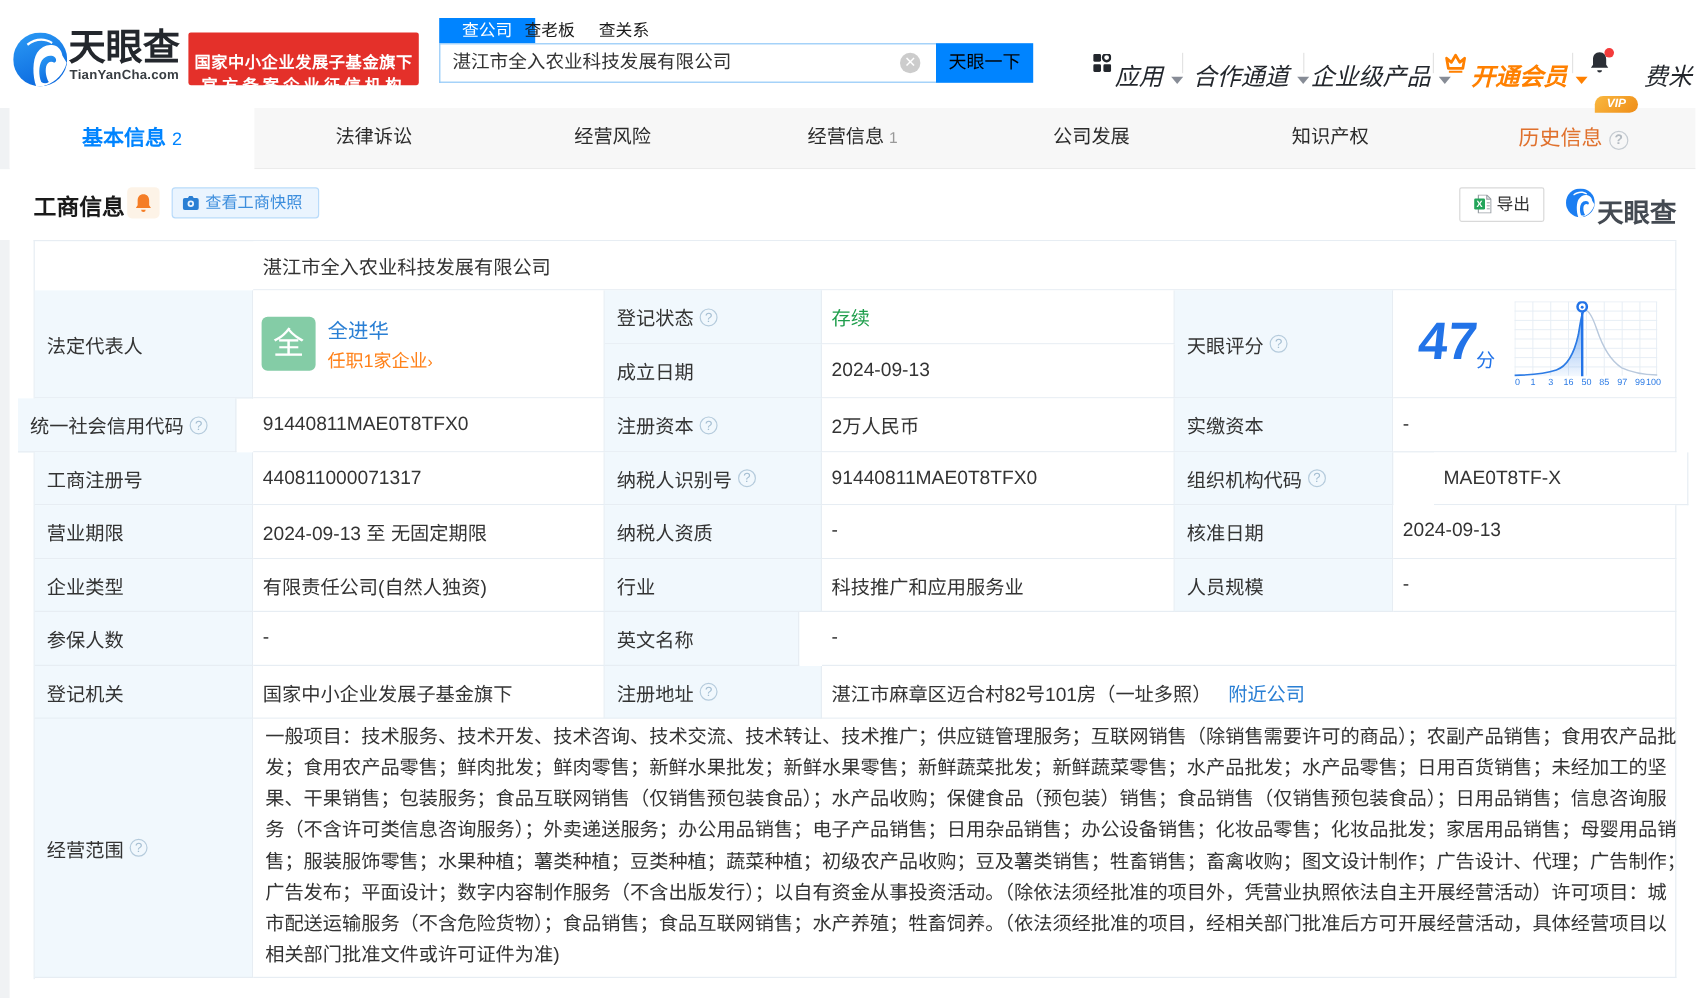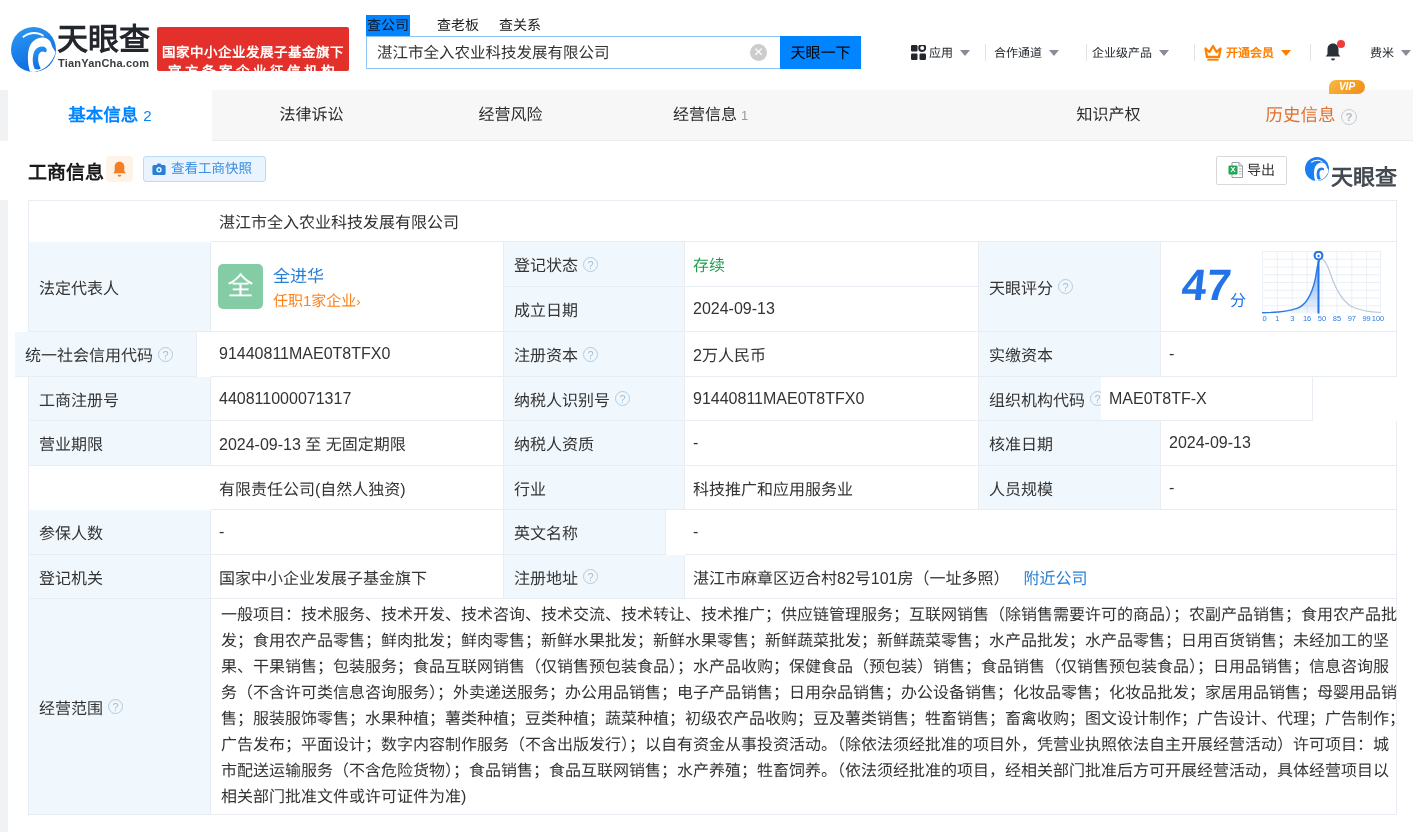--- a/index.html
+++ b/index.html
@@ -11,29 +11,29 @@
 
   
   #hdr { position:absolute; left:0; top:0; width:1413px; height:90px; background:#fff; }
   .logo-txt { position:absolute; left:57px; top:24px; font-size:31px; line-height:31px; font-weight:bold; color:#23272d; }
   .logo-sub { position:absolute; left:58px; top:57px; font-size:11px; font-weight:bold; color:#383d42; letter-spacing:0.2px; }
   .redbox { position:absolute; left:157px; top:27px; width:192px; height:44px; background:#e4302a; border-radius:2px; color:#fff; font-weight:bold; text-align:center; }
   .redbox .l1 { font-size:13.5px; line-height:19px; margin-top:16px; letter-spacing:0.5px;}
   .redbox .l2 { font-size:13.5px; line-height:19px; letter-spacing:3.5px; }
 
   .stab { position:absolute; top:15px; height:21px; font-size:14px; line-height:21px; color:#1a1a1a; text-align:center; }
-  #stab1 { left:366px; width:44px; background:#0084ff; color:#0f172a; }
+  #stab1 { left:366px; width:80px; background:#0084ff; color:#ffffff; }
   #stab2 { left:437px; width:42px; }
   #stab3 { left:499px; width:42px; }
   #sinput { position:absolute; left:366px; top:36px; width:414px; height:33px; background:#fff; border:1px solid #8fc7f8; border-right:none; }
   #sinput .txt { position:absolute; left:10px; top:5px; font-size:15.5px; line-height:22px; color:#333; }
   #sclear { position:absolute; left:750px; top:44px; width:17px; height:17px; border-radius:50%; background:#ccc; color:#fff; font-size:12px; line-height:17px; text-align:center; }
   #sbtn { position:absolute; left:780px; top:36px; width:81px; height:33px; background:#0084ff; color:#000000; font-size:15px; text-align:center; line-height:33px; }
 
-  .nav { position:absolute; top:43px; height:20px; font-size:12px; color:#23272d; line-height:20px; white-space:nowrap; }
+  .nav { position:absolute; top:55px; height:20px; font-size:20px; color:#23272d; line-height:20px; white-space:nowrap;font-style:italic; }
   .caret { display:inline-block; width:0; height:0; border-left:5px solid transparent; border-right:5px solid transparent; border-top:6px solid #878c96; vertical-align:1px; margin-left:7px; }
   .vsep { position:absolute; top:44px; width:1px; height:17px; background:#e3e3e3; }
 
   
   #tabbar { position:absolute; left:0; top:90px; width:1413px; height:51px; background:#f7f7f7; border-bottom:1px solid #ebebeb; }
   #leftstrip { position:absolute; left:0; top:90px; width:8px; height:742px; background:#f0f2f4; }
   .tab { position:absolute; top:90px; height:51px; line-height:50px; text-align:center; font-size:16px; color:#2b2b2b; width:199px; }
   .tab.active { background:#fff; color:#0084ff; font-weight:bold; font-size:17.5px; }
   .tab .cnt { font-size:15px; font-weight:normal; color:#0084ff; margin-left:5px; }
   .tab .cnt2 { font-size:13px; color:#999; margin-left:4px; }
@@ -114,20 +114,21 @@
     <div class="abs" style="left:1337px; top:40px; width:8px; height:8px; border-radius:50%; background:#f43b3b;"></div>
     <div class="nav" style="left:1370px;">费米<span class="caret"></span></div>
   </div>
 
   <div id="tabbar"></div>
   <div id="leftstrip"></div>
   <div class="tab active" style="left:8px; width:204px;">基本信息<span class="cnt">2</span></div>
   <div class="tab" style="left:212px;">法律诉讼</div>
   <div class="tab" style="left:411px;">经营风险</div>
   <div class="tab" style="left:611px;">经营信息<span class="cnt2">1</span></div>
+  <div class="tab" style="left:810px;">公司发展</div>
   <div class="tab" style="left:1009px;">知识产权</div>
   <div class="tab hist" style="left:1209px; padding-right:16px;">历史信息</div>
   <div class="abs" style="left:1329px; top:80px; width:36px; height:14px; border-radius:7px 7px 7px 0; background:linear-gradient(135deg,#f9b840,#ef8d18); color:#fff; font-size:10px; font-weight:bold; font-style:italic; text-align:center; line-height:14px;">VIP</div>
   <div class="abs" style="left:1341px; top:109px; width:16px; height:16px; border:1.5px solid #c6ccd2; border-radius:50%; color:#b3bac1; font-size:11.5px; font-weight:bold; line-height:15px; text-align:center;">?</div>
 
   <div id="sechead"></div>
     <div id="ictitle">工商信息</div>
     <div class="abs" style="left:106px; top:156px; width:27px; height:26px; background:#fdf3e7; border-radius:4px;"></div>
     <svg class="abs" style="left:112px; top:161px;" width="15" height="17" viewBox="0 0 15 17">
       <path d="M7.5,0.8 C4.4,0.8 2.7,3 2.7,6 L2.7,10 L1.2,12.3 L13.8,12.3 L12.3,10 L12.3,6 C12.3,3 10.6,0.8 7.5,0.8 Z" fill="#f57d26"></path>
@@ -235,29 +236,30 @@
   <div class="cell lbl" style="left:504px; top:332px; width:181px; height:45px;">注册资本<span class="qm">?</span></div>
   <div class="cell val" style="left:685px; top:332px; width:294px; height:45px;">2万人民币</div>
   <div class="cell lbl" style="left:979px; top:332px; width:182px; height:45px;">实缴资本</div>
   <div class="cell val" style="left:1161px; top:332px; width:236px; height:45px;">-</div>
 
   <div class="cell lbl" style="left:29px; top:377px; width:182px; height:44px;">工商注册号</div>
   <div class="cell val" style="left:211px; top:377px; width:293px; height:44px;">440811000071317</div>
   <div class="cell lbl" style="left:504px; top:377px; width:181px; height:44px;">纳税人识别号<span class="qm">?</span></div>
   <div class="cell val" style="left:685px; top:377px; width:294px; height:44px;">91440811MAE0T8TFX0</div>
   <div class="cell lbl" style="left:979px; top:377px; width:182px; height:44px;">组织机构代码<span class="qm">?</span></div>
-  <div class="cell val" style="left:1101px; top:377px; width:212px; height:44px;">MAE0T8TF-X</div>
+  <div class="cell val" style="left:1195px; top:377px; width:212px; height:44px;">MAE0T8TF-X</div>
 
   <div class="cell lbl" style="left:29px; top:421px; width:182px; height:45px;">营业期限</div>
   <div class="cell val" style="left:211px; top:421px; width:293px; height:45px;">2024-09-13 至 无固定期限</div>
   <div class="cell lbl" style="left:504px; top:421px; width:181px; height:45px;">纳税人资质</div>
   <div class="cell val" style="left:685px; top:421px; width:294px; height:45px;">-</div>
   <div class="cell lbl" style="left:979px; top:421px; width:182px; height:45px;">核准日期</div>
   <div class="cell val" style="left:1161px; top:421px; width:236px; height:45px;">2024-09-13</div>
 
+  <div class="cell lbl" style="left:29px; top:466px; width:182px; height:44px;">企业类型</div>
   <div class="cell val" style="left:211px; top:466px; width:293px; height:44px;">有限责任公司(自然人独资)</div>
   <div class="cell lbl" style="left:504px; top:466px; width:181px; height:44px;">行业</div>
   <div class="cell val" style="left:685px; top:466px; width:294px; height:44px;">科技推广和应用服务业</div>
   <div class="cell lbl" style="left:979px; top:466px; width:182px; height:44px;">人员规模</div>
   <div class="cell val" style="left:1161px; top:466px; width:236px; height:44px;">-</div>
 
   <div class="cell lbl" style="left:29px; top:510px; width:182px; height:45px;">参保人数</div>
   <div class="cell val" style="left:211px; top:510px; width:293px; height:45px;">-</div>
   <div class="cell lbl" style="left:504px; top:510px; width:162px; height:45px;">英文名称</div>
   <div class="cell val" style="left:685px; top:510px; width:712px; height:45px;">-</div>

